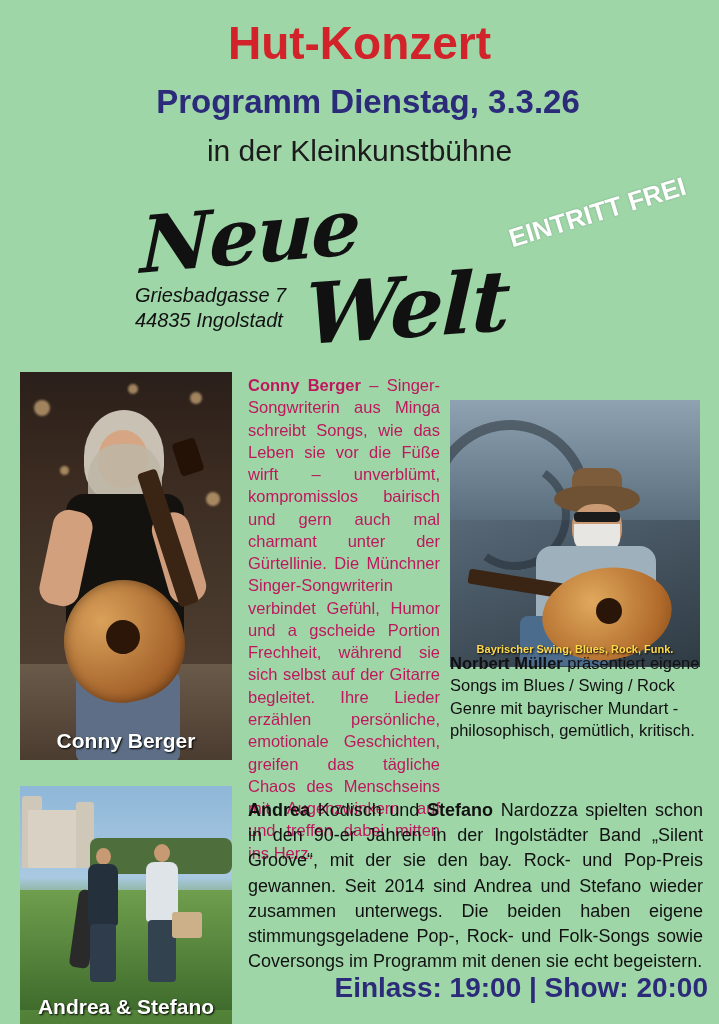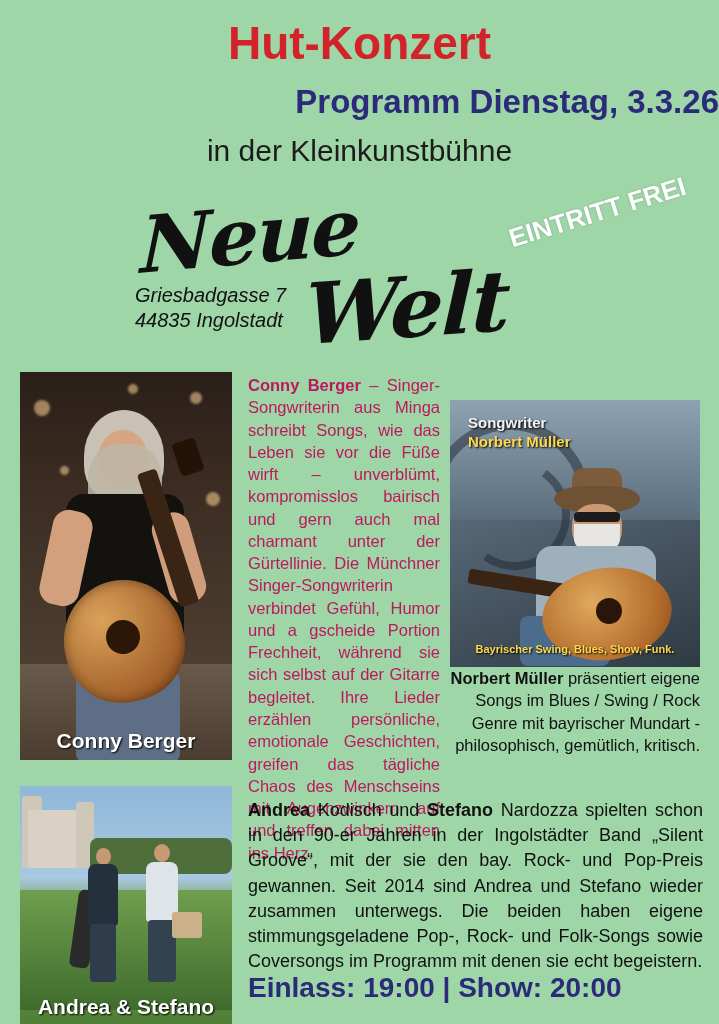--- a/index.html
+++ b/index.html
@@ -16,21 +16,21 @@
 
   
   .title-main {
     position:absolute; top:16px; left:0; width:719px;
     text-align:center;
     font-size:46px; font-weight:bold; color:#d2232a;
     letter-spacing:0px;
   }
   .title-sub {
     position:absolute; top:83px; left:0; width:719px;
-    text-align:right;
+    text-align:center;
     font-size:33px; font-weight:bold; color:#2b2b7a;padding-left:17px;
   }
   .title-sub2 {
     position:absolute; top:134px; left:0; width:719px;
     text-align:center;
     font-size:30px; color:#1c1c1c;
   }
 
   
   .venue-logo {
@@ -279,34 +279,34 @@
     background:#cbb08a; border-radius:3px;
   }
 
   
   .col-conny {
     position:absolute; left:248px; top:374px; width:192px;
     font-size:16.5px; line-height:1.35; text-align:justify;
     color:#be185d;
   }
   .col-norbert {
-    position:absolute; left:450px; top:667px; width:250px;
-    font-size:16.5px; line-height:1.35; text-align:right;
+    position:absolute; left:450px; top:652px; width:250px;
+    font-size:16.5px; line-height:1.35; text-align:left;
     color:#111;
   }
   .col-andrea {
     position:absolute; left:248px; top:798px; width:455px;
     font-size:18px; line-height:1.4; text-align:justify;
     color:#111;
   }
   .bold { font-weight:bold; }
 
   .footer {
     position:absolute; left:248px; top:972px; width:460px;
-    text-align:left;
+    text-align:right;
     font-size:28px; font-weight:bold; color:#2b2b7a;
   }
 </style>
 </head>
 <body>
 
 <div class="poster">
 
   <div class="title-main">Hut-Konzert</div>
   <div class="title-sub">Programm Dienstag, 3.3.26</div>
@@ -356,25 +356,21 @@
     <div class="hat-top"></div>
     <div class="hat"></div>
     <div class="face"></div>
     <div class="glasses"></div>
     <div class="beard"></div>
     <div class="shirt"></div>
     <div class="jeans2"></div>
     <div class="cd-neck"></div>
     <div class="cd-guitar"></div>
     <div class="cd-guitar-hole"></div>
-    <div class="cd-title">
-      <div>Songwriter</div>
-      <div class="name">Norbert Müller</div>
-    </div>
-    <div class="cd-foot">Bayrischer Swing, Blues, Show, Funk.</div>
+    <div class="cd-foot">Bayrischer Swing, Blues, Rock, Funk.</div>
   </div>
 
   <div class="col-norbert">
     <span class="bold">Norbert Müller</span>
     <span>präsentiert eigene Songs im Blues / Swing / Rock Genre mit bayrischer Mundart - philosophisch, gemütlich, kritisch.</span>
   </div>
 
   <div class="photo" id="photo-andrea">
     <div class="tower1"></div>
     <div class="castle"></div>

